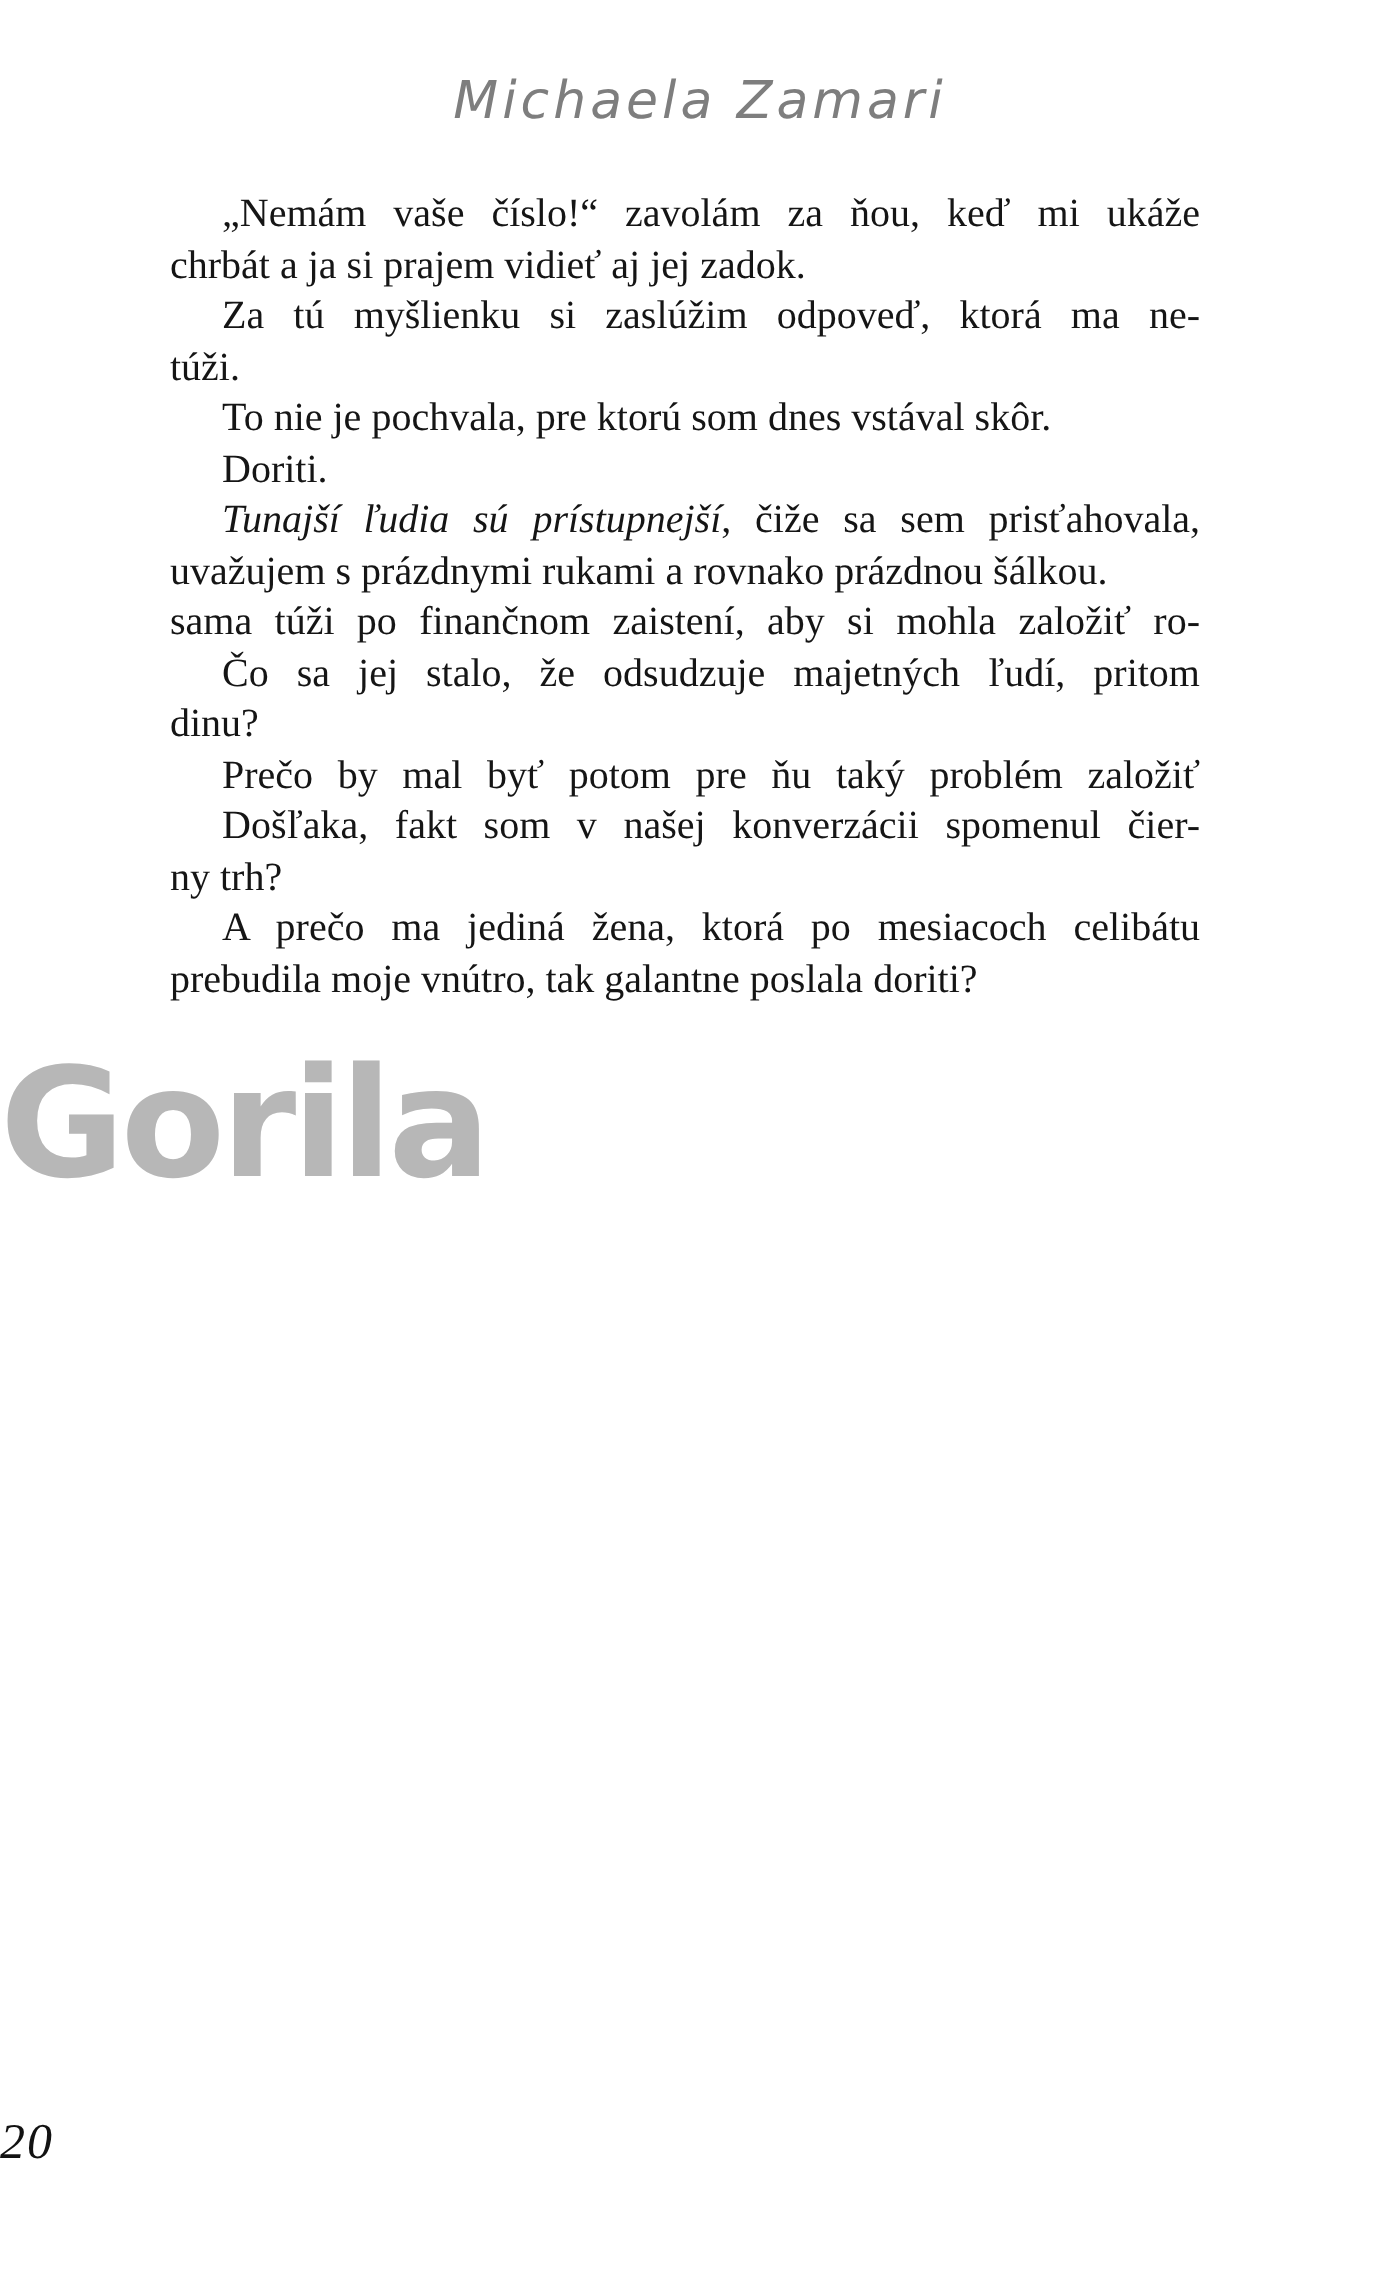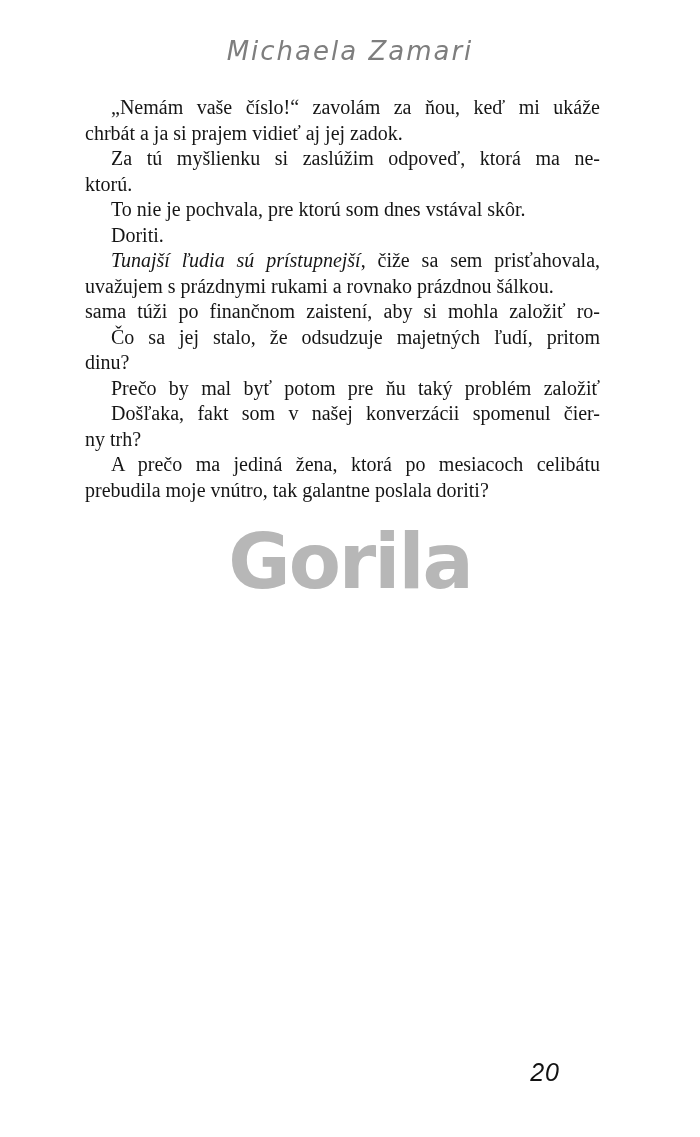--- a/index.html
+++ b/index.html
@@ -48,53 +48,52 @@
     text-indent: 26px;
   }
   .italic {
     font-style: italic;
   }
   .watermark {
     position: absolute;
     top: 524px;
     left: 0;
     width: 700px;
-    text-align: center;
     font-family: "DejaVu Sans", sans-serif;
     font-weight: bold;
     font-size: 76px;
     line-height: 1;
     letter-spacing: -2px;
     color: #b7b7b7;
     user-select: none;
   }
   .page-number {
     position: absolute;
     top: 1058px;
     left: 0;
     width: 560px;
-    text-align: right;
-    font-family: Liberation Sans, sans-serif;
+    text-align: left;
+    font-family: Liberation Serif, serif;
     font-style: italic;
     font-size: 25px;
     letter-spacing: 1px;
     color: #121212;
   }
 </style>
 </head>
 <body>
 
 <div class="page">
   <div class="author-header">Michaela Zamari</div>
 
   <div class="body-text">
       <div class="line indent justify"><span>„Nemám vaše číslo!“ zavolám za ňou, keď mi ukáže</span></div>
       <div class="line"><span>chrbát a ja si prajem vidieť aj jej zadok.</span></div>
       <div class="line indent justify"><span>Za tú myšlienku si zaslúžim odpoveď, ktorá ma ne-</span></div>
-      <div class="line"><span>ktorú.</span></div>
+      <div class="line"><span>túži.</span></div>
       <div class="line indent"><span>To nie je pochvala, pre ktorú som dnes vstával skôr.</span></div>
       <div class="line indent"><span>Doriti.</span></div>
       <div class="line indent justify"><span class="italic">Tunajší ľudia sú prístupnejší</span><span>, čiže sa sem prisťahovala,</span></div>
       <div class="line"><span>uvažujem s prázdnymi rukami a rovnako prázdnou šálkou.</span></div>
       <div class="line justify"><span>sama túži po finančnom zaistení, aby si mohla založiť ro-</span></div>
       <div class="line indent justify"><span>Čo sa jej stalo, že odsudzuje majetných ľudí, pritom</span></div>
       <div class="line"><span>dinu?</span></div>
       <div class="line indent justify"><span>Prečo by mal byť potom pre ňu taký problém založiť</span></div>
       <div class="line indent justify"><span>Došľaka, fakt som v našej konverzácii spomenul čier-</span></div>
       <div class="line"><span>ny trh?</span></div>

